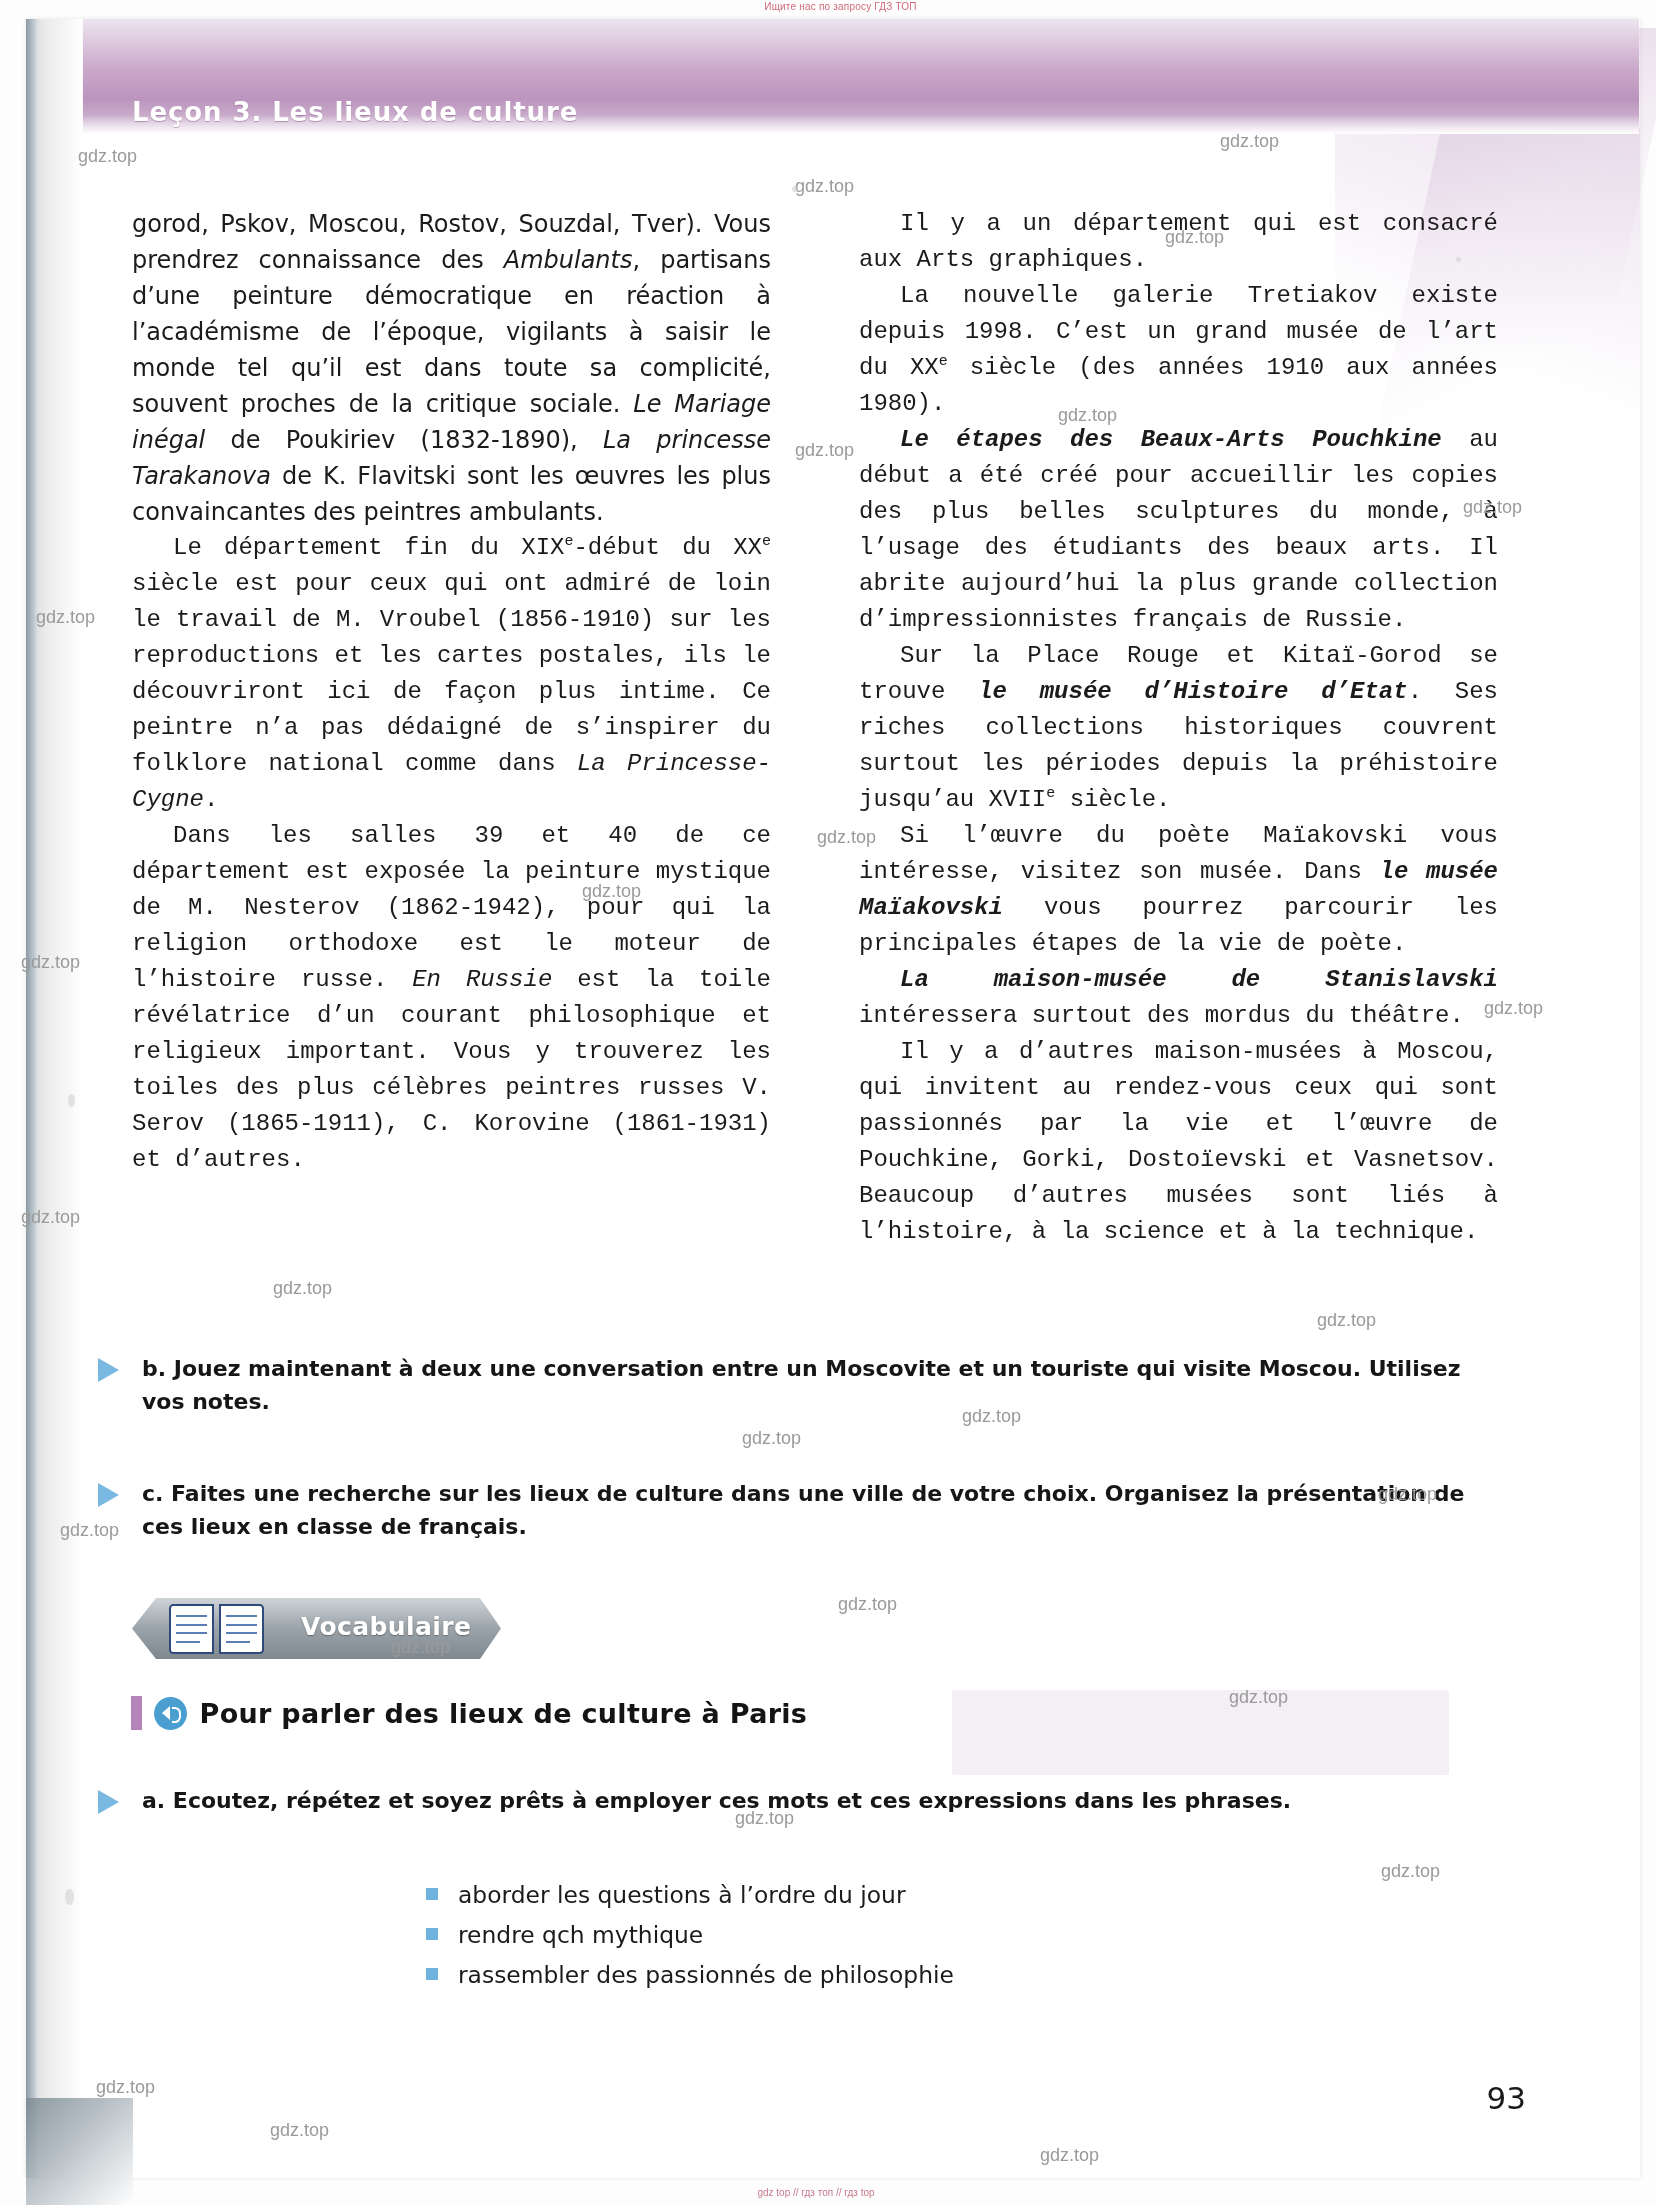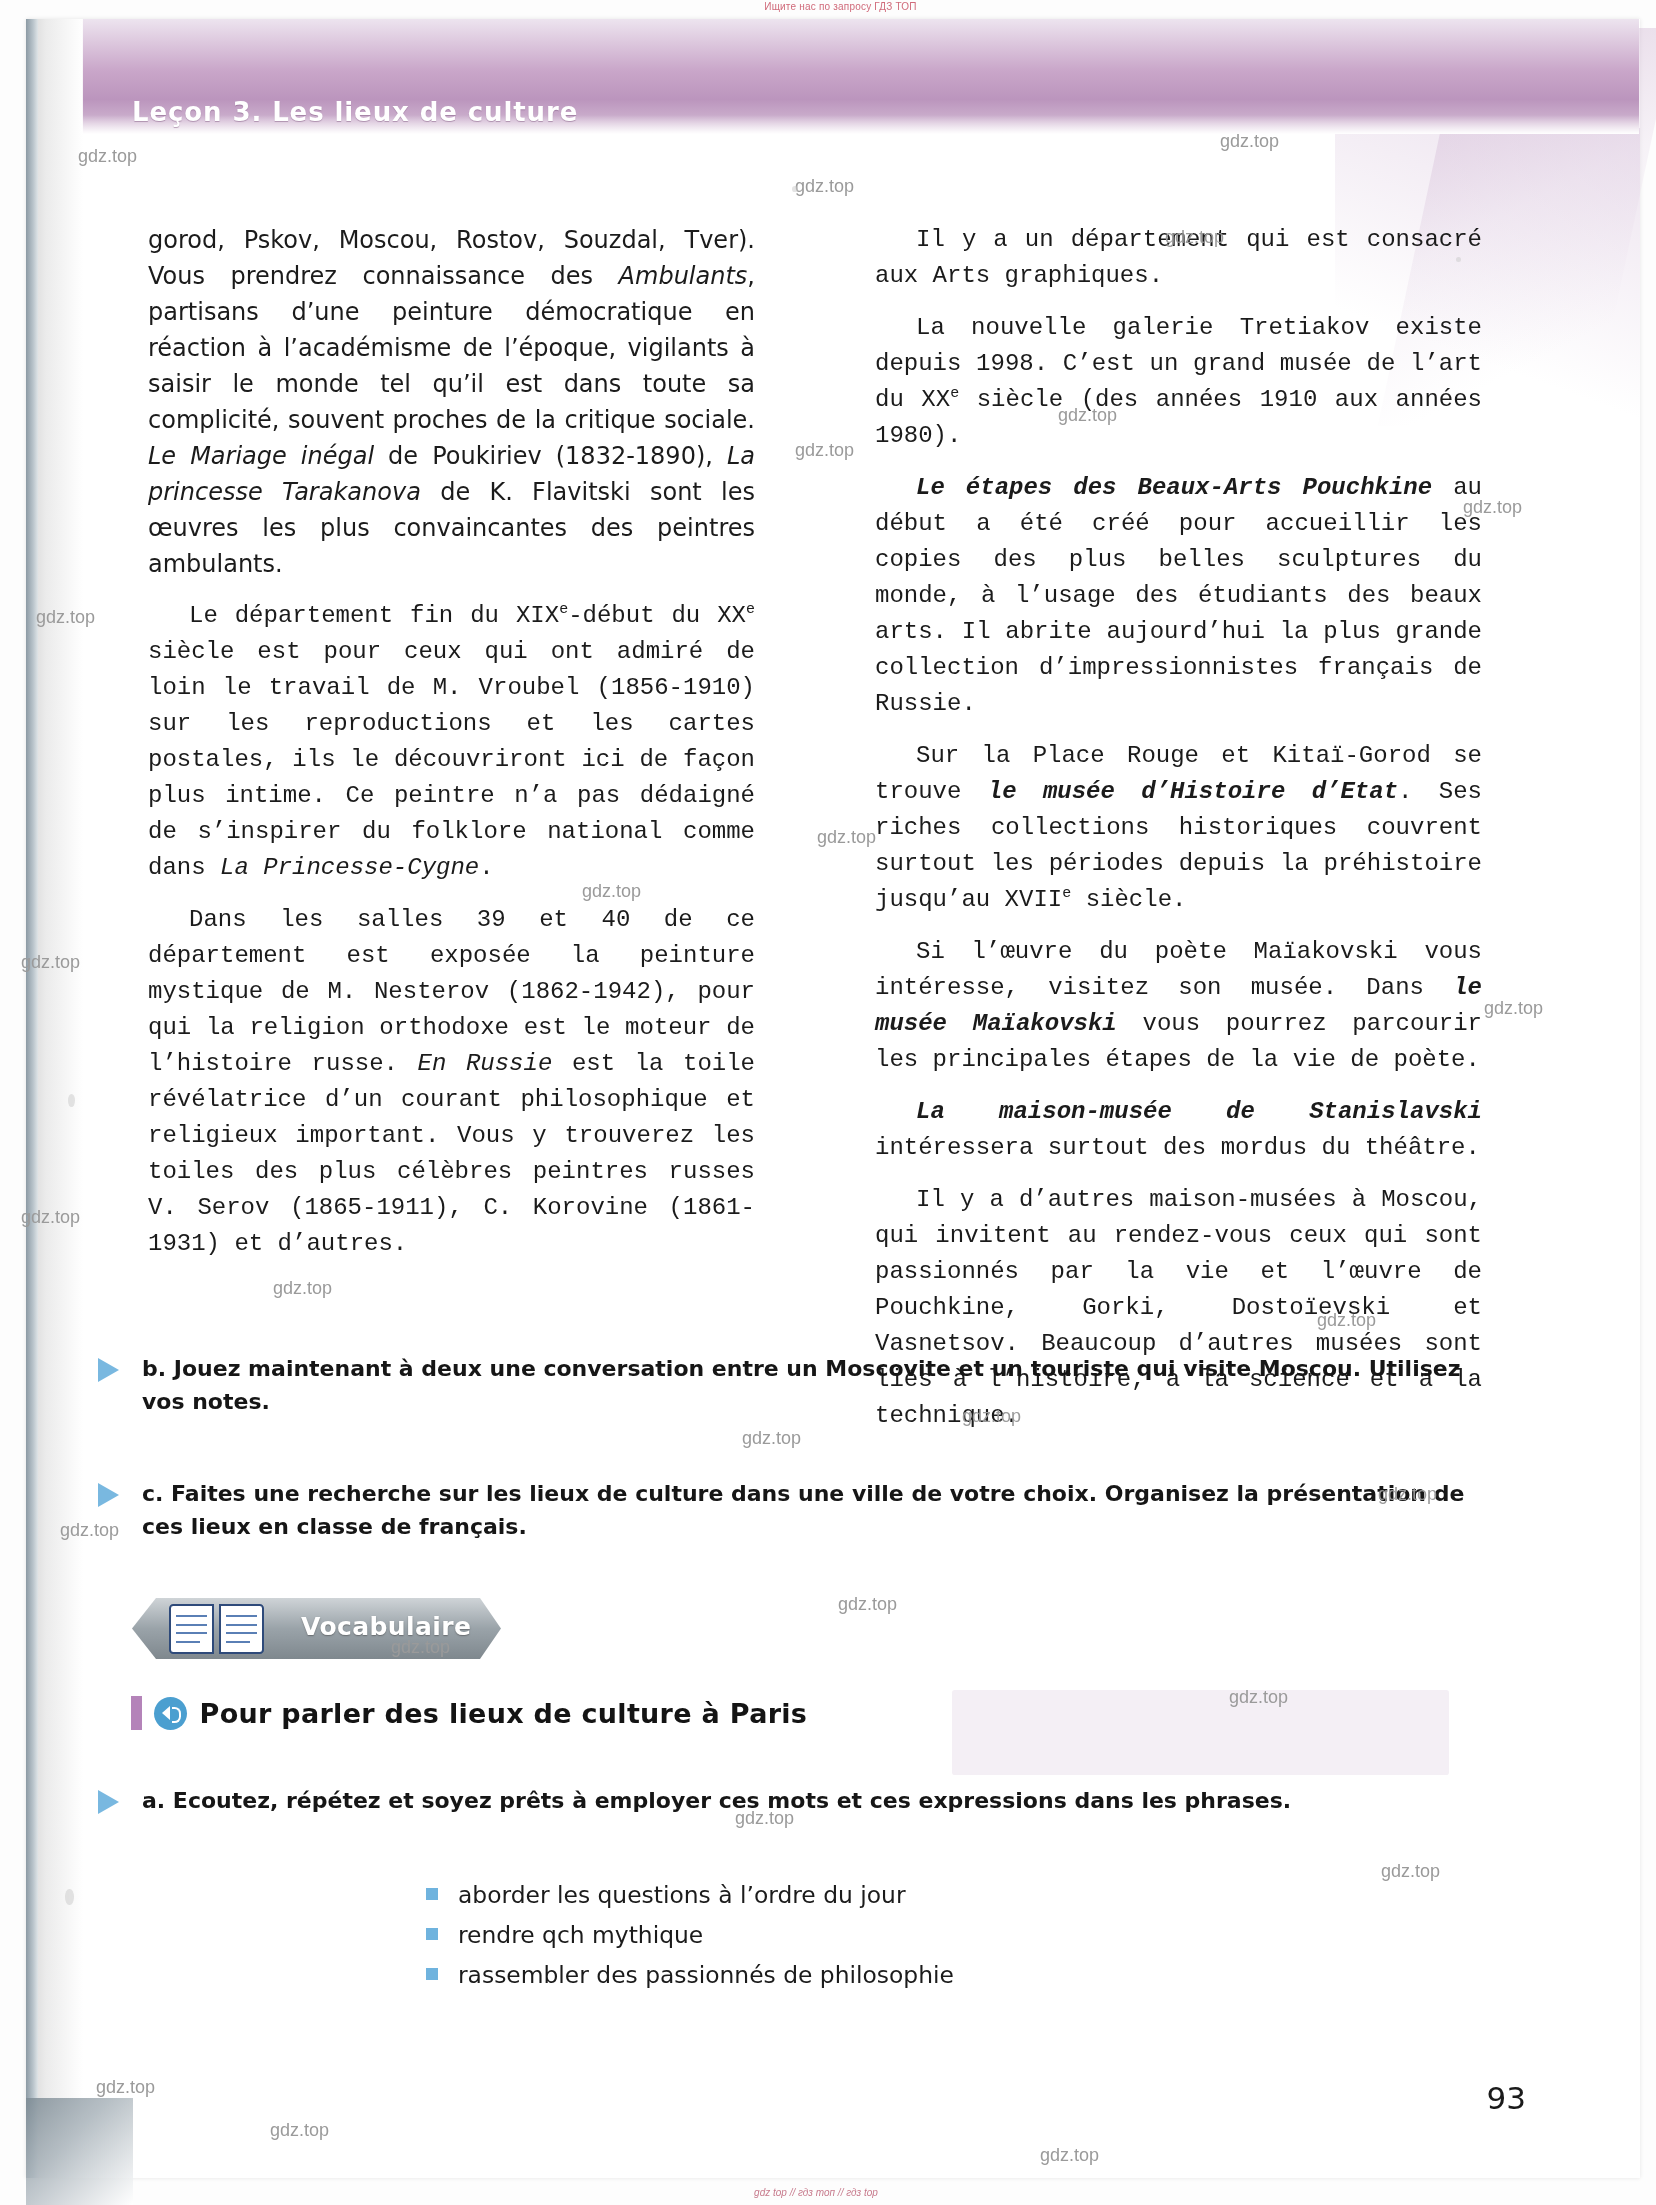--- a/index.html
+++ b/index.html
@@ -100,21 +100,21 @@
   .col {
     position: absolute;
     width: 639px;
     font-size: 24px;
     line-height: 36px;
     color: #1b1b1b;
     text-align: justify;
   }
   .col-left  { left: 132px;  top: 206px; }
   .col-right { left: 859px; top: 206px; }
-  .col p { margin: 16px; }
+  .col p { margin: 0; }
   .col p.ind { text-indent: 41px; font-family: Liberation Mono, monospace; }
   .col i { font-style: italic; }
   .col b { font-weight: bold; }
   sup { font-size: 15px; vertical-align: super; line-height: 0; }
 
   
   .ex {
     position: absolute;
     left: 142px;
     width: 1349px;
@@ -258,21 +258,20 @@
   .wm-top {
     position:absolute; left:12px; top:1.4px; width:1657px;
     text-align:center; font-size:10px; color:#d06a7a;
     font-family:"Liberation Sans", sans-serif;
     letter-spacing:0.2px;
   }
   .wm-bottom {
     position:absolute; left:0; bottom:7px; width:1632px;
     text-align:center; font-size:10px; color:#c77a8c;
     font-family:"Liberation Sans", sans-serif;
-    font-style:italic;
   }
   .dust{
     position:absolute;
     background:#c9c9c9;
     border-radius:50%;
     opacity:.5;
   }
 </style>
 </head>
 <body>

